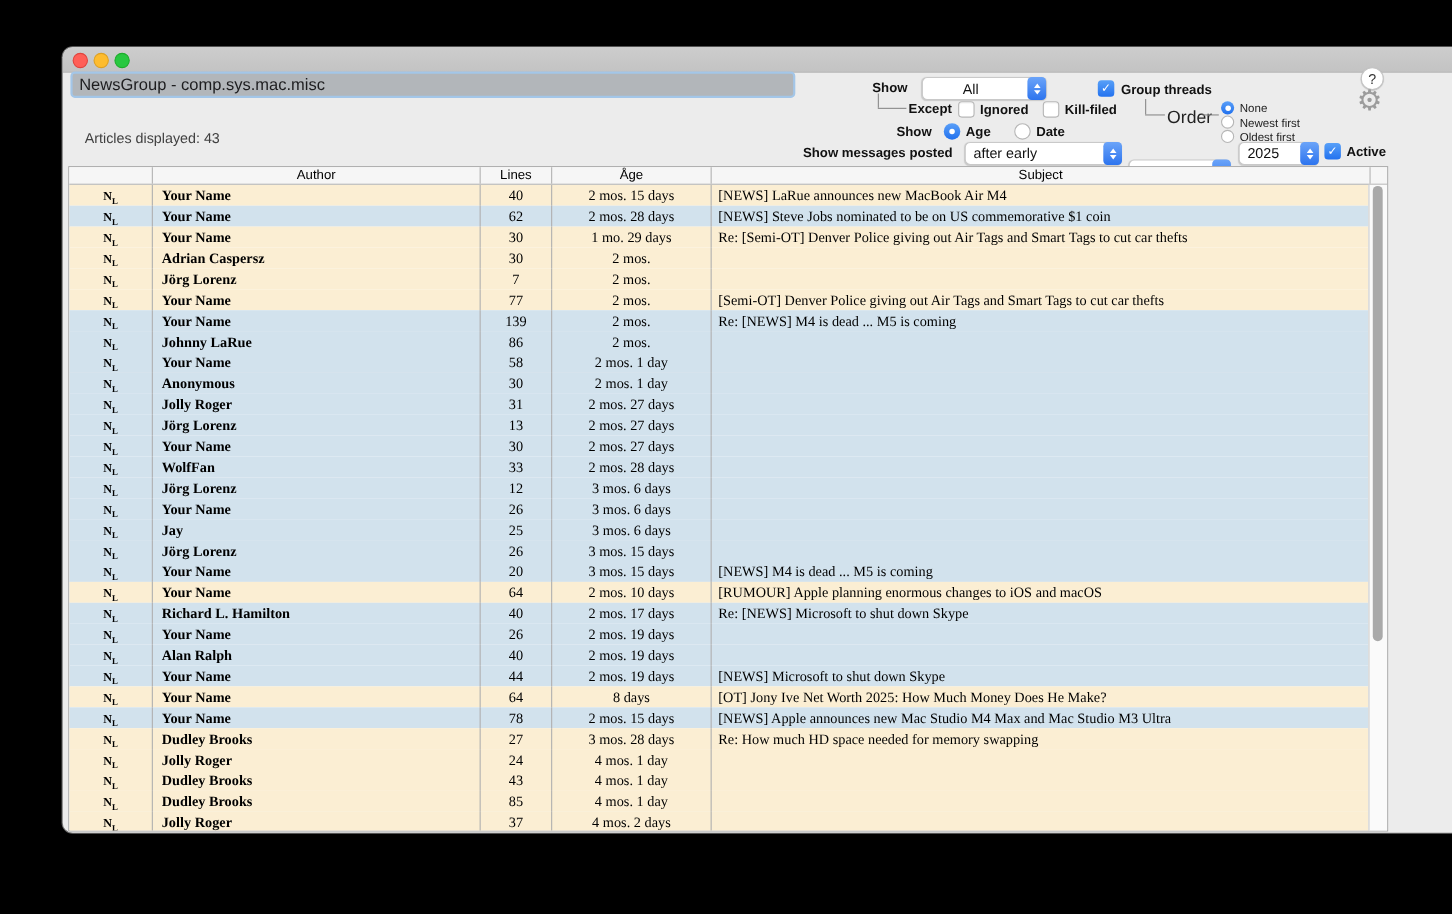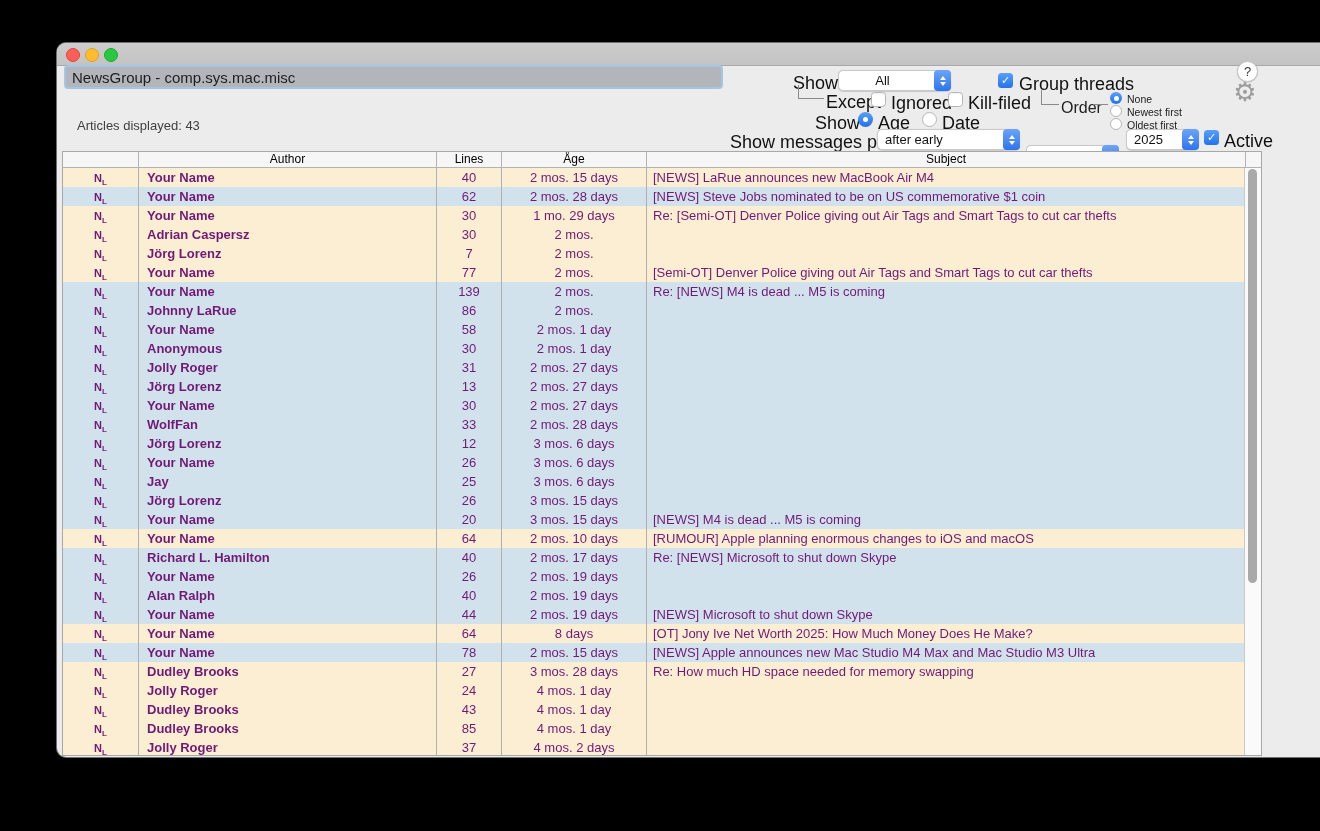--- a/index.html
+++ b/index.html
@@ -25,21 +25,21 @@
 
   .group-field{
     position:absolute;left:7px;top:22px;width:659px;height:24px;
     background:#b2b6ba;border:2px solid #a3c6e8;border-radius:4px;
     box-sizing:border-box;display:flex;align-items:center;
     font-size:15px;color:#1d1d1f;padding-left:6px;
   }
   .articles{position:absolute;left:20px;top:75px;font-size:13px;color:#404040;}
 
   
-  .lbl13{position:absolute;font-size:18px;color:#111;white-space:nowrap;}
+  .lbl13{position:absolute;font-size:12px;color:#111;white-space:nowrap;font-weight:bold;}
   .lbl10{position:absolute;font-size:16px;color:#222;white-space:nowrap;}
 
   .popup{
     position:absolute;height:21px;background:#fff;border:1px solid #c9c9c9;
     border-radius:5px;box-sizing:border-box;display:flex;align-items:center;
     box-shadow:0 0.5px 1px rgba(0,0,0,.15);font-size:13px;color:#111;
   }
   .popup .cap{
     position:absolute;right:-1px;top:-1px;width:17px;height:21px;border-radius:4px;
     background:linear-gradient(#6ba4f9,#2d74ee);display:flex;flex-direction:column;
@@ -83,21 +83,21 @@
     position:absolute;left:5px;top:108px;width:1200px;height:605px;
     background:#fff;border:1px solid #a8a8a8;box-sizing:border-box;
   }
   .thead{
     display:flex;height:16px;background:#f6f6f6;border-bottom:1px solid #b3b3b3;
     box-sizing:border-box;font-size:12px;color:#000;
   }
   .thead .hc{box-sizing:border-box;border-right:1px solid #b3b3b3;text-align:center;line-height:15px;overflow:hidden;}
   .thead .hc:last-child{border-right:none;}
   .rows{position:absolute;left:0;top:16px;right:17px;bottom:0;overflow:hidden;}
-  .trow{display:flex;height:19px;font-size:13px;color:#701a75;}
+  .trow{display:flex;height:19px;font-size:13px;color:#000000;font-family:Liberation Serif, serif;}
   .trow.cream{background:#fbeed3;}
   .trow.blue{background:#d2e2ed;}
   .tc{box-sizing:border-box;border-right:1px solid #b0b0b0;line-height:19px;white-space:nowrap;overflow:hidden;}
   .c-icon{width:76px;text-align:center;}
   .c-author{width:298px;font-weight:bold;padding-left:8px;}
   .c-lines{width:65px;text-align:center;}
   .c-age{width:145px;text-align:center;}
   .c-subj{flex:1;padding-left:6px;border-right:none;}
   .nl-glyph{font-size:11px;font-weight:600;letter-spacing:0;}
   .nl-glyph sub{font-size:8px;}

